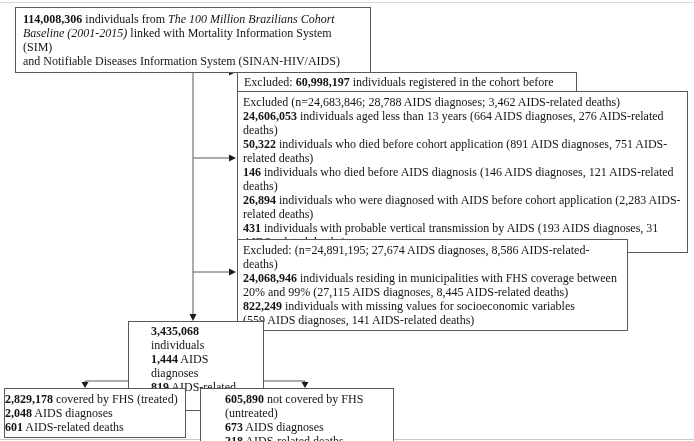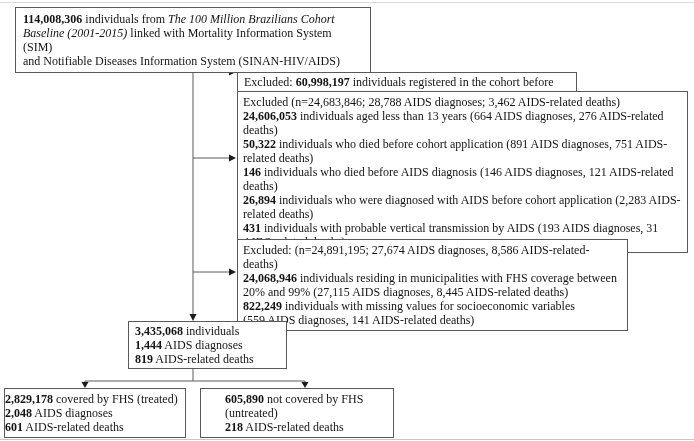--- a/index.html
+++ b/index.html
@@ -44,21 +44,21 @@
     height: 1px;
     z-index: 0;
   }
   .edge-rule.top { top: 2px; background: #d9d9d9; }
   .edge-rule.bottom { top: 439px; background: #c9c9c9; }
 
   .box-cohort     { left: 15px;  top: 7px;   width: 356px; min-height: 51px; padding: 4px 7px; }
   .box-excl2007   { left: 237px; top: 72px;  width: 340px; }
   .box-criteria   { left: 237px; top: 91px;  width: 451px; min-height: 141px; padding: 3px 5px; }
   .box-fhs        { left: 237px; top: 239px; width: 391px; min-height: 76px;  padding: 3px 5px; }
-  .box-eligible   { left: 128px; top: 321px; width: 159px; min-height: 47px;  padding: 2px 6px; }
+  .box-eligible   { left: 128px; top: 321px; width: 136px; min-height: 47px;  padding: 2px 22px; }
   .box-treated    { left: 4px;   top: 388px; width: 182px; min-height: 49px;  padding: 3px 0; }
   .box-untreated  { left: 200px; top: 388px; width: 194px; min-height: 49px;  padding: 3px 24px; }
 </style>
 </head>
 <body>
 
 <div class="stage">
 
   <div class="edge-rule top"></div>
   <div class="edge-rule bottom"></div>
@@ -114,16 +114,17 @@
     </div>
 
   <div class="box box-treated">
       <div class="line"><span class="b">2,829,178</span><span> covered by FHS (treated)</span></div>
       <div class="line"><span class="b">2,048</span><span> AIDS diagnoses</span></div>
       <div class="line"><span class="b">601</span><span> AIDS-related deaths</span></div>
     </div>
 
   <div class="box box-untreated">
       <div class="line"><span class="b">605,890</span><span> not covered by FHS (untreated)</span></div>
+      <div class="line"><span class="b">673</span><span> AIDS diagnoses</span></div>
       <div class="line"><span class="b">218</span><span> AIDS-related deaths</span></div>
     </div>
 
 </div>
 
 </body></html>

